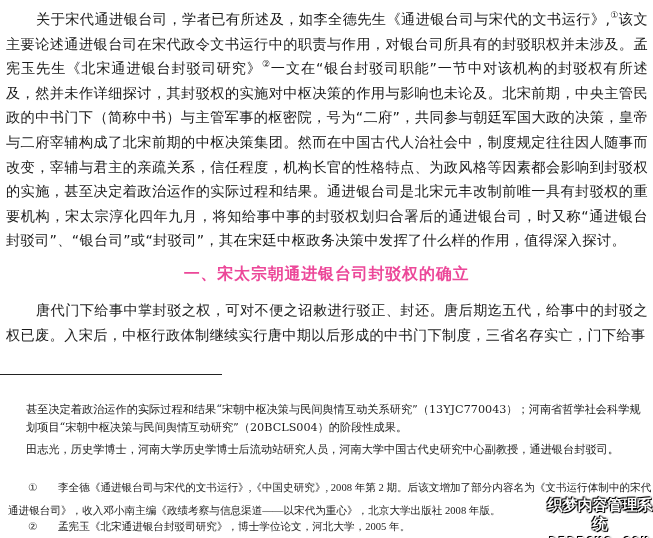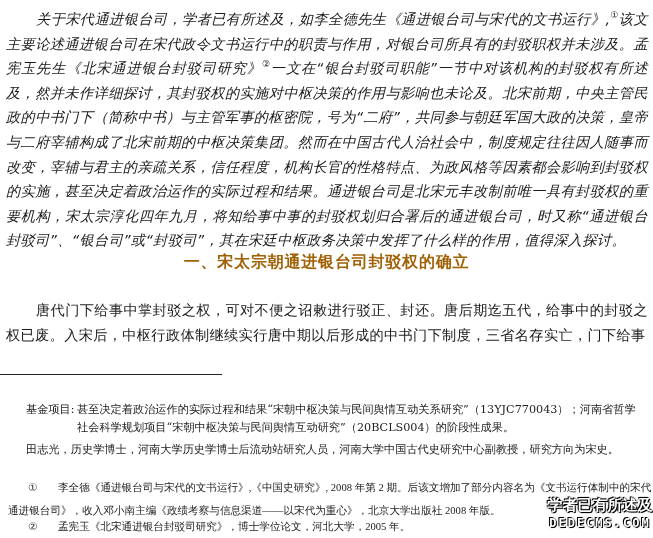--- a/index.html
+++ b/index.html
@@ -1,25 +1,25 @@
 <!DOCTYPE html>
 <html><head>
 <meta charset="utf-8">
 <style>
   html, body { margin:0; padding:0; background:#ffffff; }
   body { width:653px; height:538px; overflow:hidden; position:relative; color:#1a1a1a;
          font-family:"DejaVu Sans", sans-serif; }
   .para { position:absolute; left:6px; width:642px; font-size:14.2px; line-height:24.6px;
           letter-spacing:0.35px; text-align:justify; }
-  .p1 { top:7px;font-style:italic; }
+  .p1 { top:7px; }
   .p2 { top:298px;font-family:Liberation Serif, serif; }
   .indent { display:inline-block; width:30px; }
   sup { font-size:9px; vertical-align:6px; line-height:0; }
-  .heading { position:absolute; top:252px; left:0; width:653px; text-align:center;
-             font-size:16px; letter-spacing:0.8px; font-weight:bold; color:#a16207; }
+  .heading { position:absolute; top:264px; left:0; width:653px; text-align:center;
+             font-size:16px; letter-spacing:0.8px; font-weight:bold; color:#ec4899; }
   .rule { position:absolute; left:0; top:374px; width:222px; height:0; border-top:1px solid #222; }
   .meta { position:absolute; left:26px; width:620px; font-family:"DejaVu Serif", serif;
           font-size:11.2px; line-height:17.5px; color:#222; }
   .meta .row { display:flex; }
   .meta .lab { width:46px; flex:none; white-space:nowrap; margin-right:5px; }
   .meta .txt { flex:1; }
   .m1 { top:401px; }
   .m2 { top:441px; }
   .fn { position:absolute; left:8px; width:645px; font-family:Liberation Serif, serif;
         font-size:10.6px; line-height:23px; color:#222; }
@@ -38,31 +38,30 @@
 <div class="para p1"><span class="indent"></span><span>关于宋代通进银台司，学者已有所述及，如李全德先生《通进银台司与宋代的文书运行》,</span><sup>①</sup><span>该文主要论述通进银台司在宋代政令文书运行中的职责与作用，对银台司所具有的封驳职权并未涉及。孟宪玉先生《北宋通进银台封驳司研究》</span><sup>②</sup><span>一文在“银台封驳司职能”一节中对该机构的封驳权有所述及，然并未作详细探讨，其封驳权的实施对中枢决策的作用与影响也未论及。北宋前期，中央主管民政的中书门下（简称中书）与主管军事的枢密院，号为“二府”，共同参与朝廷军国大政的决策，皇帝与二府宰辅构成了北宋前期的中枢决策集团。然而在中国古代人治社会中，制度规定往往因人随事而改变，宰辅与君主的亲疏关系，信任程度，机构长官的性格特点、为政风格等因素都会影响到封驳权的实施，甚至决定着政治运作的实际过程和结果。通进银台司是北宋元丰改制前唯一具有封驳权的重要机构，宋太宗淳化四年九月，将知给事中事的封驳权划归合署后的通进银台司，时又称“通进银台封驳司”、“银台司”或“封驳司”，其在宋廷中枢政务决策中发挥了什么样的作用，值得深入探讨。</span></div>
 
 <div class="heading">一、宋太宗朝通进银台司封驳权的确立</div>
 
 <div class="para p2"><span class="indent"></span><span>唐代门下给事中掌封驳之权，可对不便之诏敕进行驳正、封还。唐后期迄五代，给事中的封驳之权已废。入宋后，中枢行政体制继续实行唐中期以后形成的中书门下制度，三省名存实亡，门下给事</span></div>
 
 <div class="rule"></div>
 
 <div class="meta m1">
   <div class="row">
-    <span class="lab">基金项目:</span>
     <span class="txt">甚至决定着政治运作的实际过程和结果“宋朝中枢决策与民间舆情互动关系研究”（13YJC770043）；河南省哲学社会科学规划项目“宋朝中枢决策与民间舆情互动研究”（20BCLS004）的阶段性成果。</span>
   </div>
 </div>
 
 <div class="meta m2">
   <div class="row">
-    <span class="txt">田志光，历史学博士，河南大学历史学博士后流动站研究人员，河南大学中国古代史研究中心副教授，研究方向为宋史。</span>
+    <span class="txt">田志光，历史学博士，河南大学历史学博士后流动站研究人员，河南大学中国古代史研究中心副教授，通进银台封驳司。</span>
   </div>
 </div>
 
 <div class="fn fn1"><span class="num">①</span><span>李全德《通进银台司与宋代的文书运行》,《中国史研究》, 2008 年第 2 期。后该文增加了部分内容名为《文书运行体制中的宋代通进银台司》，收入邓小南主编《政绩考察与信息渠道——以宋代为重心》，北京大学出版社 2008 年版。</span></div>
 
 <div class="fn fn2"><span class="num">②</span><span>孟宪玉《北宋通进银台封驳司研究》，博士学位论文，河北大学，2005 年。</span></div>
 
 <div class="watermark">
-  <div class="wm1">学者已有所述及</div>
+  <div class="wm1">织梦内容管理系统</div>
   <div class="wm2">DEDECMS.COM</div>
 </div>
 
 </body></html>

